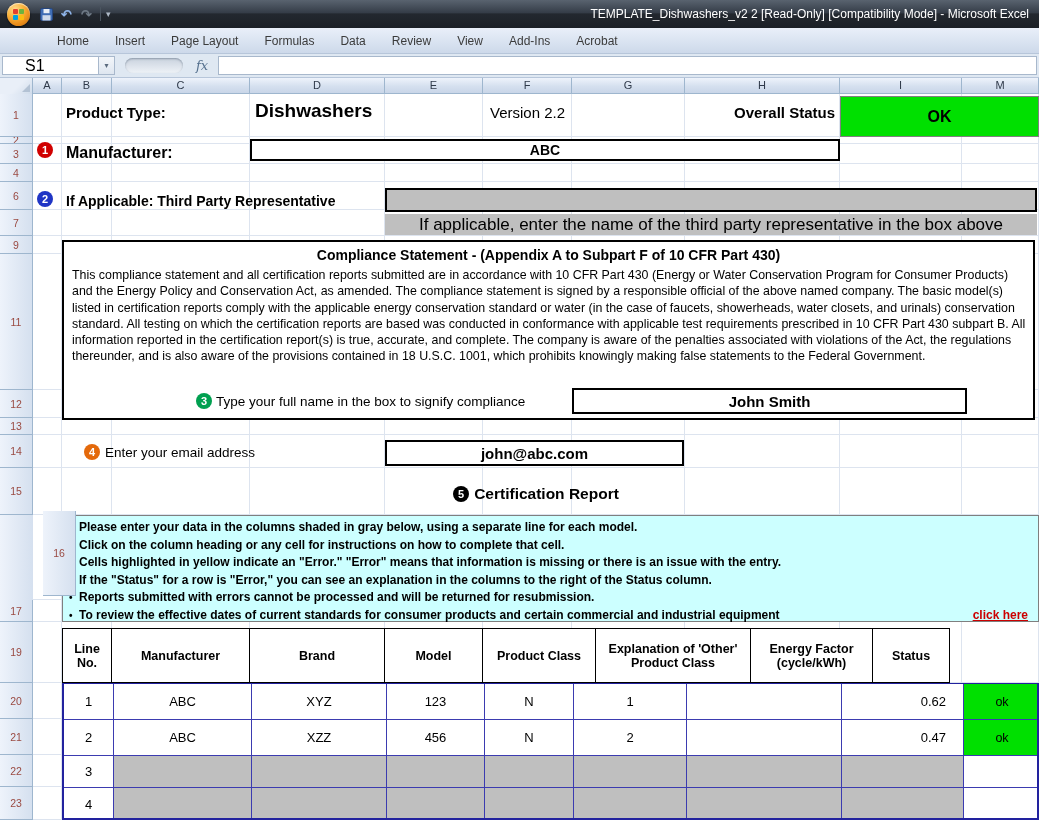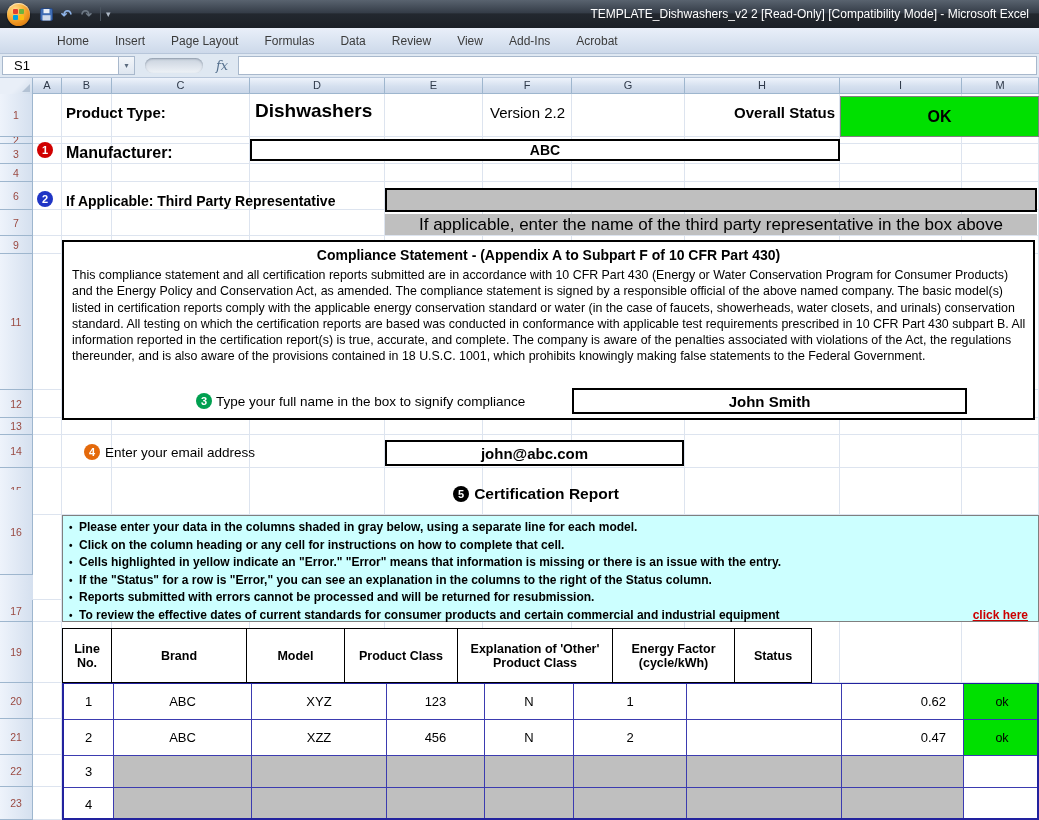--- a/index.html
+++ b/index.html
@@ -25,22 +25,22 @@
 .qat-sep{width:1px;height:14px;background:#4a545f;margin:0 2px}
 .qat-dd{color:#aeb9c6;font-size:9px}
 .win-title{margin-left:auto;padding-right:10px;color:#fff;font-size:12px;white-space:nowrap}
 
 .ribbon{position:absolute;left:0;top:28px;width:1039px;height:26px;z-index:10;display:flex;align-items:center;padding-left:44px;
   background:linear-gradient(180deg,#e9eff9,#d8e2f0 60%,#cdd9ea);border-bottom:1px solid #b7c6da}
 .rtab{font-size:12px;color:#3b3b3b;padding:5px 13px;white-space:nowrap}
 
 .fbar{position:absolute;left:0;top:54px;width:1039px;height:24px;z-index:10;display:flex;align-items:center;
   background:#dfe8f2;border-bottom:1px solid #b7c6da}
-.namebox{width:116px;height:19px;margin-left:2px;background:#fff;border:1px solid #a8b8cc;border-right:none;
-  font-size:13px;display:flex;align-items:center;padding-left:11px}
+.namebox{width:96px;height:19px;margin-left:2px;background:#fff;border:1px solid #a8b8cc;border-right:none;
+  font-size:16px;display:flex;align-items:center;padding-left:22px}
 .namebox-dd{width:17px;height:19px;background:linear-gradient(#f3f6fa,#dee6f0);border:1px solid #a8b8cc;
   color:#5a6a7e;font-size:8px;display:flex;align-items:center;justify-content:center}
 .fpill{width:58px;height:15px;border-radius:8px;margin:0 9px 0 10px;
   background:linear-gradient(180deg,#c9d2de,#eef2f7);box-shadow:inset 0 1px 2px rgba(90,105,125,.55)}
 .fx{font-family:"DejaVu Serif",serif;font-style:italic;font-size:13px;color:#55708e;width:20px;text-align:center}
 .finput{flex:1;height:19px;background:#fff;border:1px solid #a8b8cc;margin:0 2px 0 6px}
 
 
 .colheaders{position:absolute;left:0;top:78px;width:1039px;height:16px;z-index:5;
   background:linear-gradient(180deg,#eef3fb,#d5e0ef 55%,#c9d6e8);border-bottom:1px solid #9eb6ce}
@@ -183,21 +183,21 @@
     <div class="rowh" style="top: 50px; height: 20px;">3</div>
     <div class="rowh" style="top: 70px; height: 18px;">4</div>
     <div class="rowh" style="top: 88px; height: 28px;">6</div>
     <div class="rowh" style="top: 116px; height: 26px;">7</div>
     <div class="rowh" style="top: 142px; height: 18px;">9</div>
     <div class="rowh" style="top: 160px; height: 136px;">11</div>
     <div class="rowh" style="top: 296px; height: 28px;">12</div>
     <div class="rowh" style="top: 324px; height: 17px;">13</div>
     <div class="rowh" style="top: 341px; height: 33px;">14</div>
     <div class="rowh" style="top: 374px; height: 47px; text-align: right;">15</div>
-    <div class="rowh" style="top: 396px; height: 85px;">16</div>
+    <div class="rowh" style="top: 417px; height: 85px; margin-left: 43px;">16</div>
     <div class="rowh" style="top: 506px; height: 22px;">17</div>
     <div class="rowh" style="top: 528px; height: 61px;">19</div>
     <div class="rowh" style="top: 589px; height: 36px;">20</div>
     <div class="rowh" style="top: 625px; height: 36px;">21</div>
     <div class="rowh" style="top: 661px; height: 32px;">22</div>
     <div class="rowh" style="top: 693px; height: 33px;">23</div>
   </div>
 <div class="gridlines" id="gridlines">
     <div class="vline" style="left: 61px;"></div>
     <div class="vline" style="left: 111px;"></div>
@@ -289,20 +289,21 @@
       </div>
       <div class="iline">
         <span class="idot">•</span>
         <span>To review the effective dates of current standards for consumer products and certain commercial and industrial equipment</span>
         <span class="click-link">click here</span>
       </div>
     </div>
 
   <div class="s-item thead" id="tableHeader">
       <div class="th" style="width: 50px;">Line No.</div>
+      <div class="th" style="width: 138px;">Manufacturer</div>
       <div class="th" style="width: 135px;">Brand</div>
       <div class="th" style="width: 98px;">Model</div>
       <div class="th" style="width: 113px;">Product Class</div>
       <div class="th" style="width: 155px;">Explanation of 'Other' Product Class</div>
       <div class="th" style="width: 122px;">Energy Factor (cycle/kWh)</div>
       <div class="th" style="width: 77px;">Status</div>
     </div>
   <div class="s-item tbody" id="tableBody">
       <div class="trow" style="height: 36px;">
         <div class="td" style="width: 50px;">1</div>

